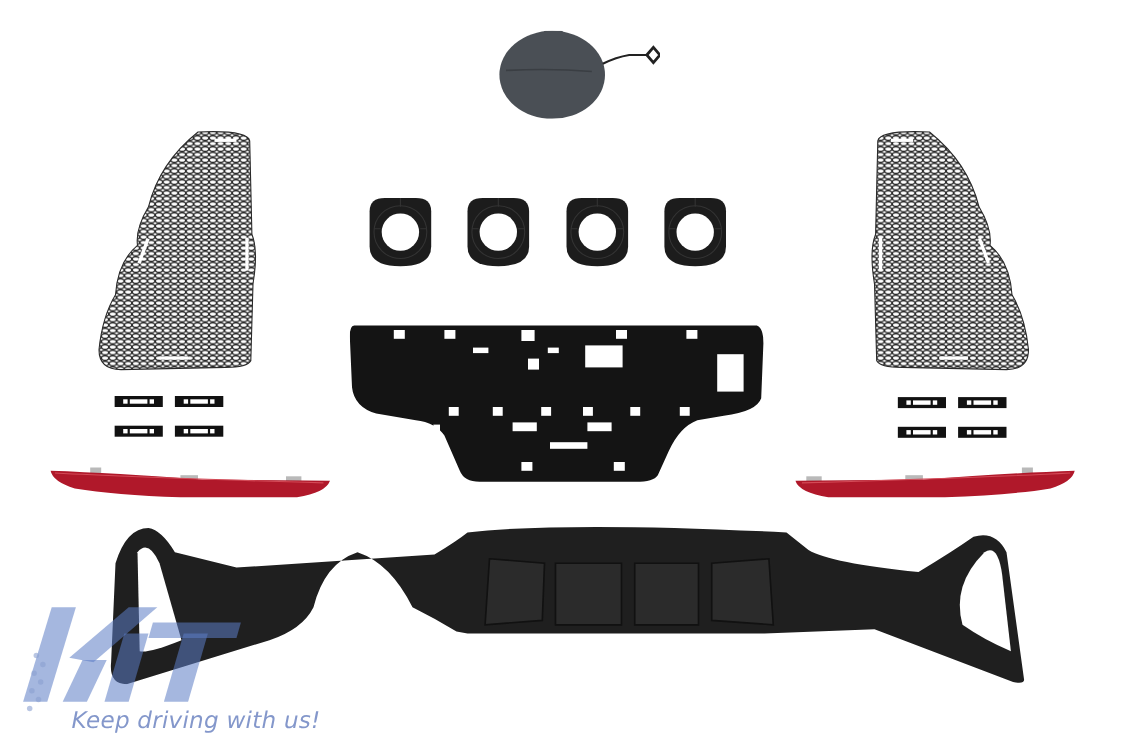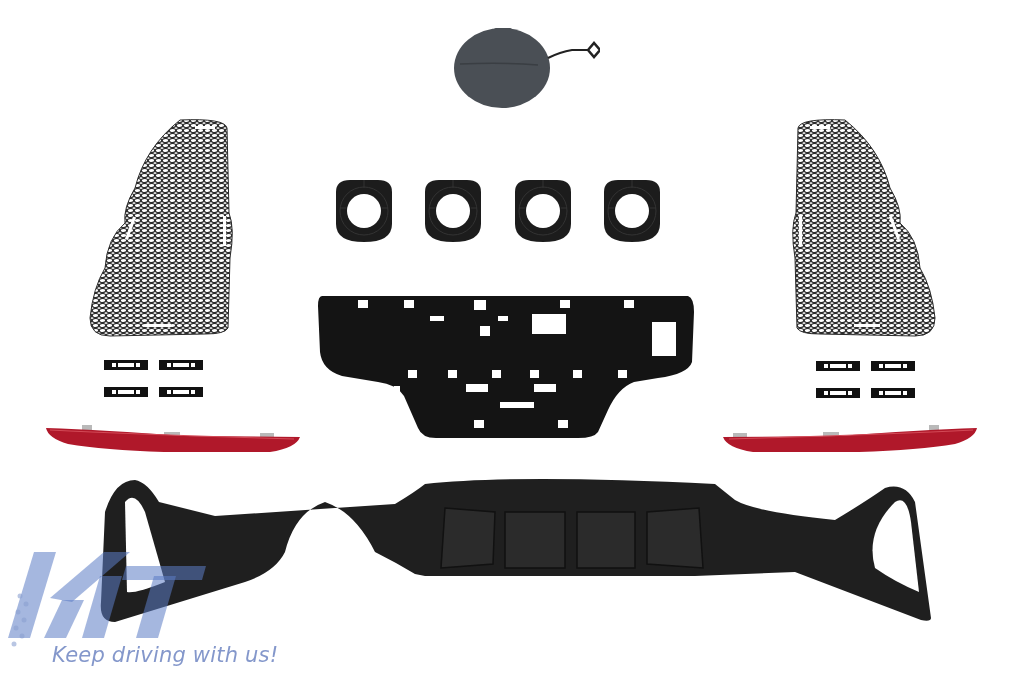--- a/index.html
+++ b/index.html
@@ -1,20 +1,20 @@
 <!DOCTYPE html>
 <html><head>
 <meta charset="utf-8">
 <style>
   html, body { margin: 0; padding: 0; background: #ffffff; }
   body { width: 1024px; height: 682px; position: relative; overflow: hidden;
          font-family: "DejaVu Sans", sans-serif; }
   .stage { position: absolute; left: 0; top: 0; width: 1024px; height: 682px; }
   .part { position: absolute; }
-  .watermark { position: absolute; left: 0; top: 540px; width: 300px; height: 142px; pointer-events: none; }
+  .watermark { position: absolute; left: 13px; top: 540px; width: 300px; height: 142px; pointer-events: none; }
   .slogan { position: absolute; left: 52px; top: 643px; font-family: "DejaVu Sans", sans-serif;
             font-style: italic; font-size: 21px; letter-spacing: 0.2px; opacity: 0.85; white-space: nowrap; }
   .sr { position: absolute; width: 1px; height: 1px; overflow: hidden; clip: rect(0 0 0 0); }
 </style>
 </head>
 <body>
 
 <div class="stage">
 
   <div class="part" style="left:440px;top:28px;width:160px;height:80px;">

